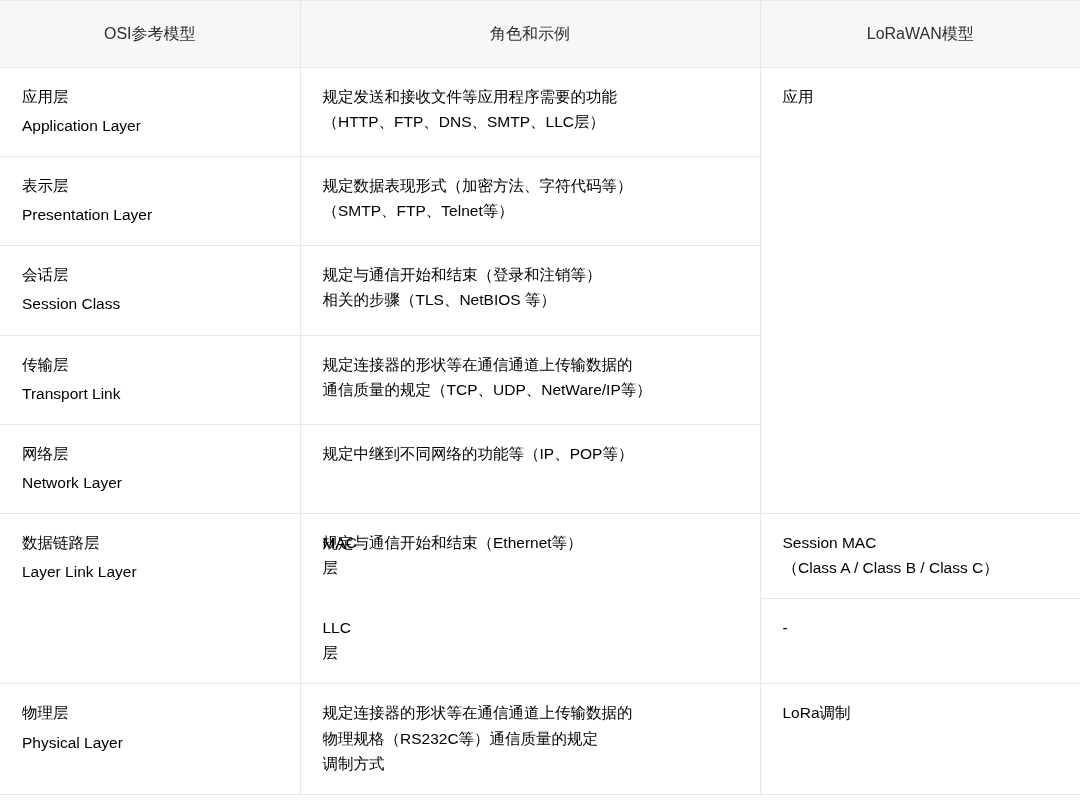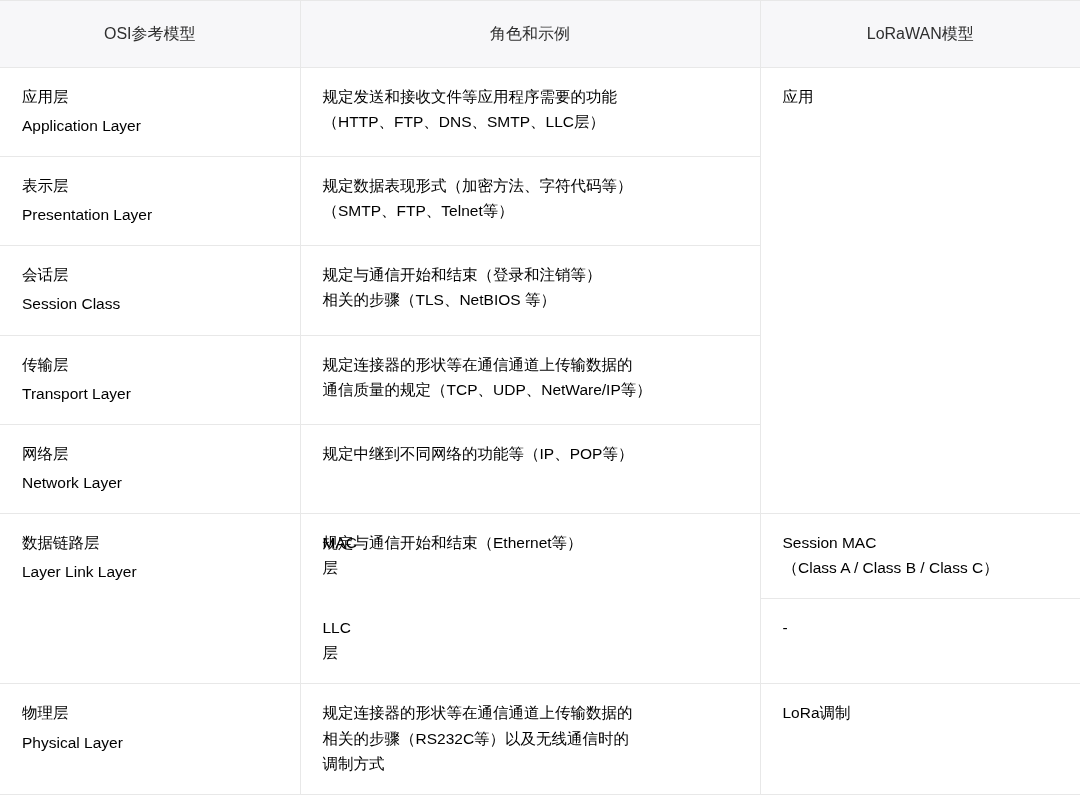--- a/index.html
+++ b/index.html
@@ -125,21 +125,21 @@
       </td>
       <td class="cell-role">
         <span class="line">规定与通信开始和结束（登录和注销等）</span>
         <span class="line">相关的步骤（TLS、NetBIOS 等）</span>
       </td>
     </tr>
 
     <tr>
       <td colspan="2" class="cell-layer">
         <span class="cn">传输层</span>
-        <span class="en">Transport Layer</span>
+        <span class="en">Transport Link</span>
       </td>
       <td class="cell-role">
         <span class="line">规定连接器的形状等在通信通道上传输数据的</span>
         <span class="line">通信质量的规定（TCP、UDP、NetWare/IP等）</span>
       </td>
     </tr>
 
     <tr>
       <td colspan="2" class="cell-layer">
         <span class="cn">网络层</span>
@@ -172,21 +172,21 @@
       </td>
     </tr>
 
     <tr>
       <td colspan="2" class="cell-layer">
         <span class="cn">物理层</span>
         <span class="en">Physical Layer</span>
       </td>
       <td class="cell-role">
         <span class="line">规定连接器的形状等在通信通道上传输数据的</span>
-        <span class="line">相关的步骤（RS232C等）以及无线通信时的</span>
+        <span class="line">物理规格（RS232C等）通信质量的规定</span>
         <span class="line">调制方式</span>
       </td>
       <td class="cell-lora">
         <span class="line">LoRa调制</span>
       </td>
     </tr>
 
   </tbody>
 </table>
 

